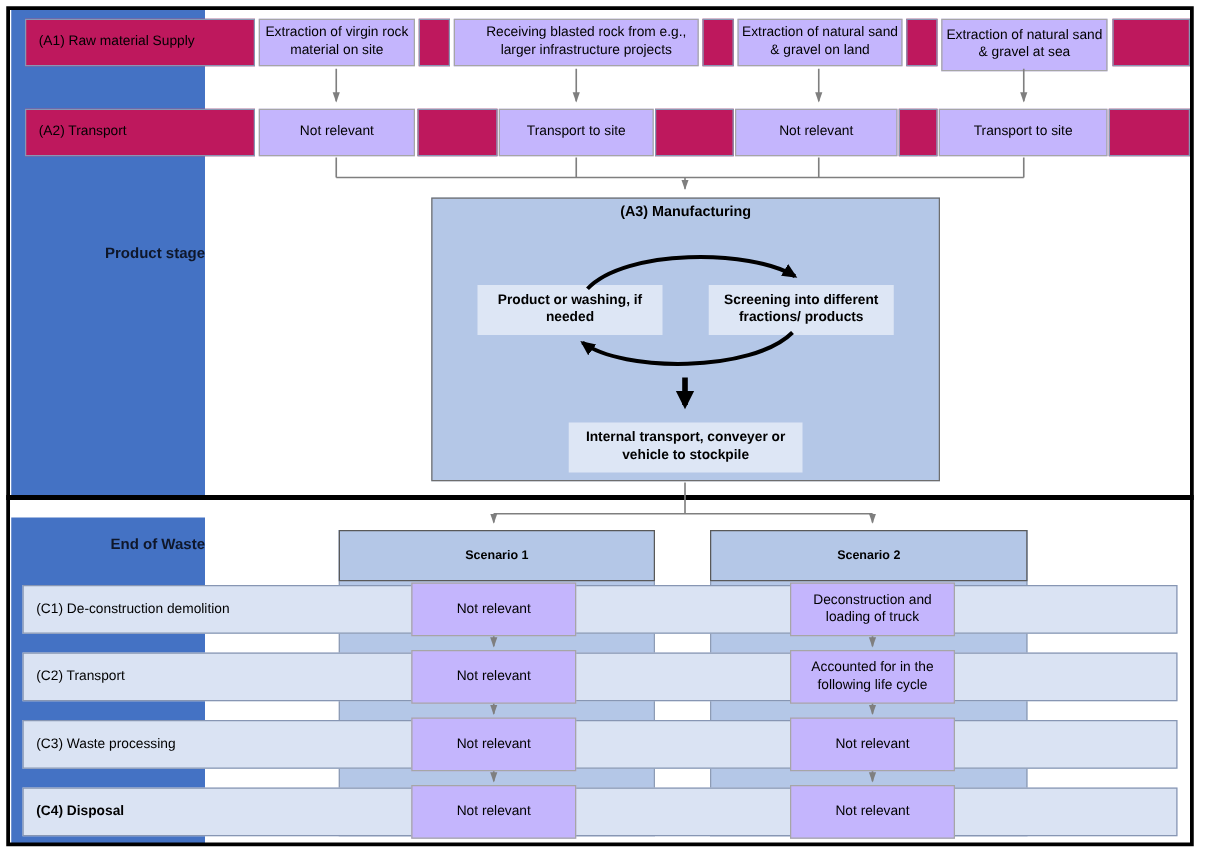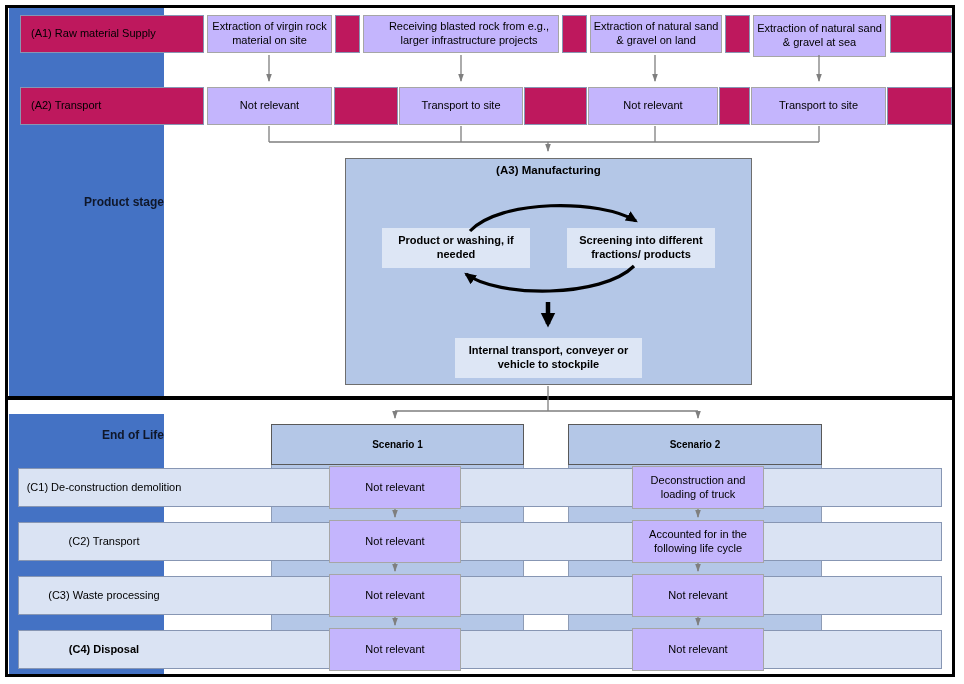--- a/index.html
+++ b/index.html
@@ -25,21 +25,21 @@
     justify-content:center;text-align:center;font-size:11px;line-height:1.25;
   }
   .light{background:#be185d;border:1px solid #8796b3;}
   .white{background:#c4b5fd;border:1px solid #a6a6a6;}
   .labelbox{justify-content:flex-start;text-align:left;padding-left:10px;}
   .labelbox span{display:block;width:142px;}
   .rowbar{
     position:absolute;box-sizing:border-box;background:#dae3f3;border:1px solid #8796b3;
     display:flex;align-items:center;font-size:11px;line-height:1.3;z-index:10;
   }
-  .rowbar .rowlabel{padding-left:0;width:170px;text-align:center;}
+  .rowbar .rowlabel{padding-left:10px;width:170px;}
   .vband{position:absolute;background:#b4c7e7;border:1px solid #8e9cb5;box-sizing:border-box;z-index:1;}
   .scen-header{
     position:absolute;box-sizing:border-box;background:#b4c7e7;border:1px solid #595959;
     display:flex;align-items:center;justify-content:center;font-weight:bold;font-size:10px;z-index:20;
   }
   .cellwhite{z-index:20;}
   .a3box{
     position:absolute;left:345px;top:158px;width:407px;height:227px;box-sizing:border-box;
     background:#b4c7e7;border:1px solid #6e6e6e;z-index:5;
   }
@@ -52,21 +52,21 @@
 </style>
 </head>
 <body>
 
 <div class="stage">
 
   <div class="band product" style="left:9px;top:8px;width:155px;height:388px;">
     <span>Product stage</span>
   </div>
   <div class="band eol" style="left:9px;top:414px;width:155px;height:261px;">
-    <span>End of Life</span>
+    <span>End of Waste</span>
   </div>
 
   <div class="box light labelbox" style="left:20px;top:15px;width:184px;height:38px;">
     <span>(A1) Raw material Supply</span>
   </div>
   <div class="box white" style="left:207px;top:15px;width:125px;height:38px;">Extraction of virgin rock material on site</div>
   <div class="box light" style="left:335px;top:15px;width:25px;height:38px;"></div>
   <div class="box white" style="left:363px;top:15px;width:196px;height:38px;padding-left:16px;">Receiving blasted rock from e.g., larger infrastructure projects</div>
   <div class="box light" style="left:562px;top:15px;width:25px;height:38px;"></div>
   <div class="box white" style="left:590px;top:15px;width:132px;height:38px;">Extraction of natural sand &amp; gravel on land</div>

